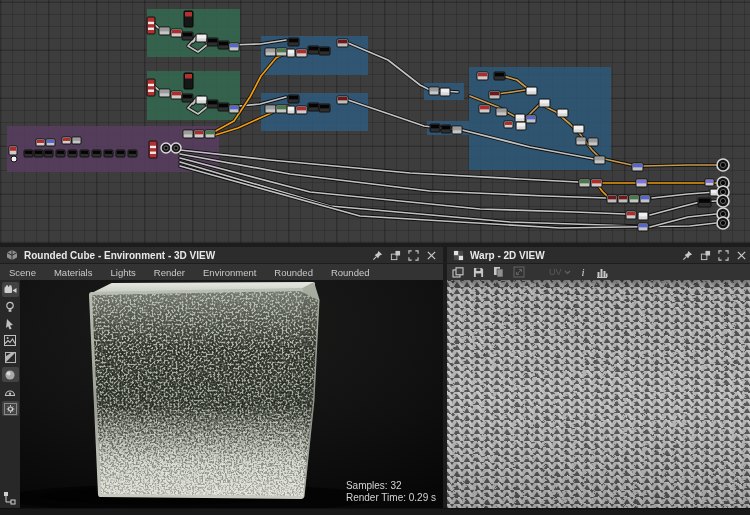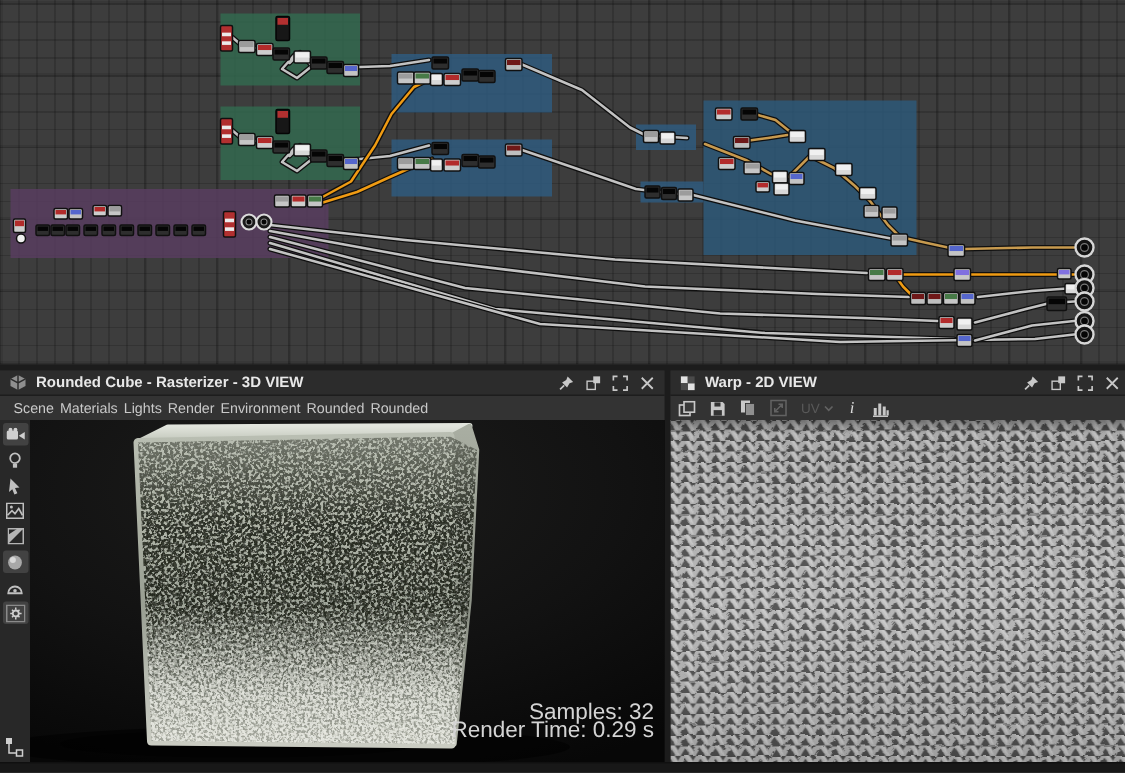--- a/index.html
+++ b/index.html
@@ -17,36 +17,36 @@
   .bottombar{position:absolute;left:0;top:508px;width:750px;height:7px;background:#181818;border-top:1px solid #101010;box-sizing:border-box;}
   
   .panel{position:absolute;top:247px;height:261px;background:#222;}
   .p3d{left:0;width:443px;}
   .p2d{left:447px;width:306px;}
   .phead{height:17px;background:#2c2c2c;border-bottom:1px solid #1d1d1d;display:flex;align-items:center;
          gap:6px;padding:0 6px;box-sizing:border-box;}
   .ptitle{font-size:10px;font-weight:bold;color:#e8e8e8;white-space:nowrap;}
   .hicons{margin-left:auto;display:flex;align-items:center;gap:7px;}
   .hicons svg{display:block;}
-  .menubar{height:16px;background:#333333;display:flex;align-items:center;gap:4px;padding:0 9px;
+  .menubar{height:16px;background:#333333;display:flex;align-items:center;gap:18px;padding:0 9px;
            font-size:9.5px;color:#c9c9c9;}
   .menubar span{cursor:default;}
   .toolbar2d{height:16px;background:#333333;display:flex;align-items:center;gap:9px;padding:0 5px;}
   .tbicon{display:flex;align-items:center;gap:2px;}
-  .uvlabel{font-size:9px;color:#787878;}
+  .uvlabel{font-size:9px;color:#787878;margin-left:15px;}
   .infolabel{font-size:11px;font-style:italic;font-family:"Liberation Serif",serif;color:#dcdcdc;padding:0 2px;}
   .disabled{opacity:.55;}
   
   .content3d{position:relative;width:443px;height:228px;background:#000;overflow:hidden;}
   .tools3d{position:absolute;left:0;top:0;width:20px;height:228px;background:#282828;display:flex;
            flex-direction:column;align-items:center;gap:2px;padding-top:2px;box-sizing:border-box;z-index:3;}
   .t3i{width:17px;height:15px;display:flex;align-items:center;justify-content:center;border-radius:2px;}
   .t3i.active{background:#424242;}
   .viewport3d{position:absolute;left:20px;top:0;width:423px;height:228px;}
-  .stats{position:absolute;right:7px;bottom:15px;text-align:right;font-size:15px;line-height:12px;color:#d4d4d4;z-index:4;}
+  .stats{position:absolute;right:7px;bottom:4px;font-size:10px;line-height:12px;color:#d4d4d4;z-index:4;}
   .axisicon{position:absolute;left:3px;bottom:3px;z-index:4;}
   
   .content2d{position:relative;width:303px;height:228px;background:#2a2a2a;overflow:hidden;}
 </style>
 </head>
 <body>
 
 <div class="app">
 
   <div class="graph">
@@ -556,21 +556,21 @@
 
   <div class="hsplit"></div>
   <div class="vsplit"></div>
 
   <div class="panel p3d">
     <div class="phead">
       <svg width="12" height="12" viewBox="0 0 12 12">
         <path d="M6 1l5 2.6v4.8L6 11 1 8.4V3.6z" fill="#8f8f8f"></path>
         <path d="M6 1v10M1 3.6l5 2.6 5-2.6" stroke="#2c2c2c" stroke-width="1" fill="none"></path>
       </svg>
-      <span class="ptitle">Rounded Cube - Rasterizer - 3D VIEW</span>
+      <span class="ptitle">Rounded Cube - Environment - 3D VIEW</span>
       <span class="hicons">
         <svg width="11" height="11" viewBox="0 0 12 12">
           <path d="M7 1l4 4-2.6 1L6.6 9 3 5.4l3-1.8z" fill="#c8c8c8"></path>
             <path d="M1.5 10.5L4.5 7.5" stroke="#c8c8c8" stroke-width="1.2"></path>
         </svg>
         <svg width="11" height="11" viewBox="0 0 12 12">
           <rect x="1.5" y="4.5" width="6" height="6" fill="none" stroke="#c8c8c8"></rect>
             <rect x="6" y="1" width="5" height="5" fill="#c8c8c8"></rect>
         </svg>
         <svg width="11" height="11" viewBox="0 0 12 12">

